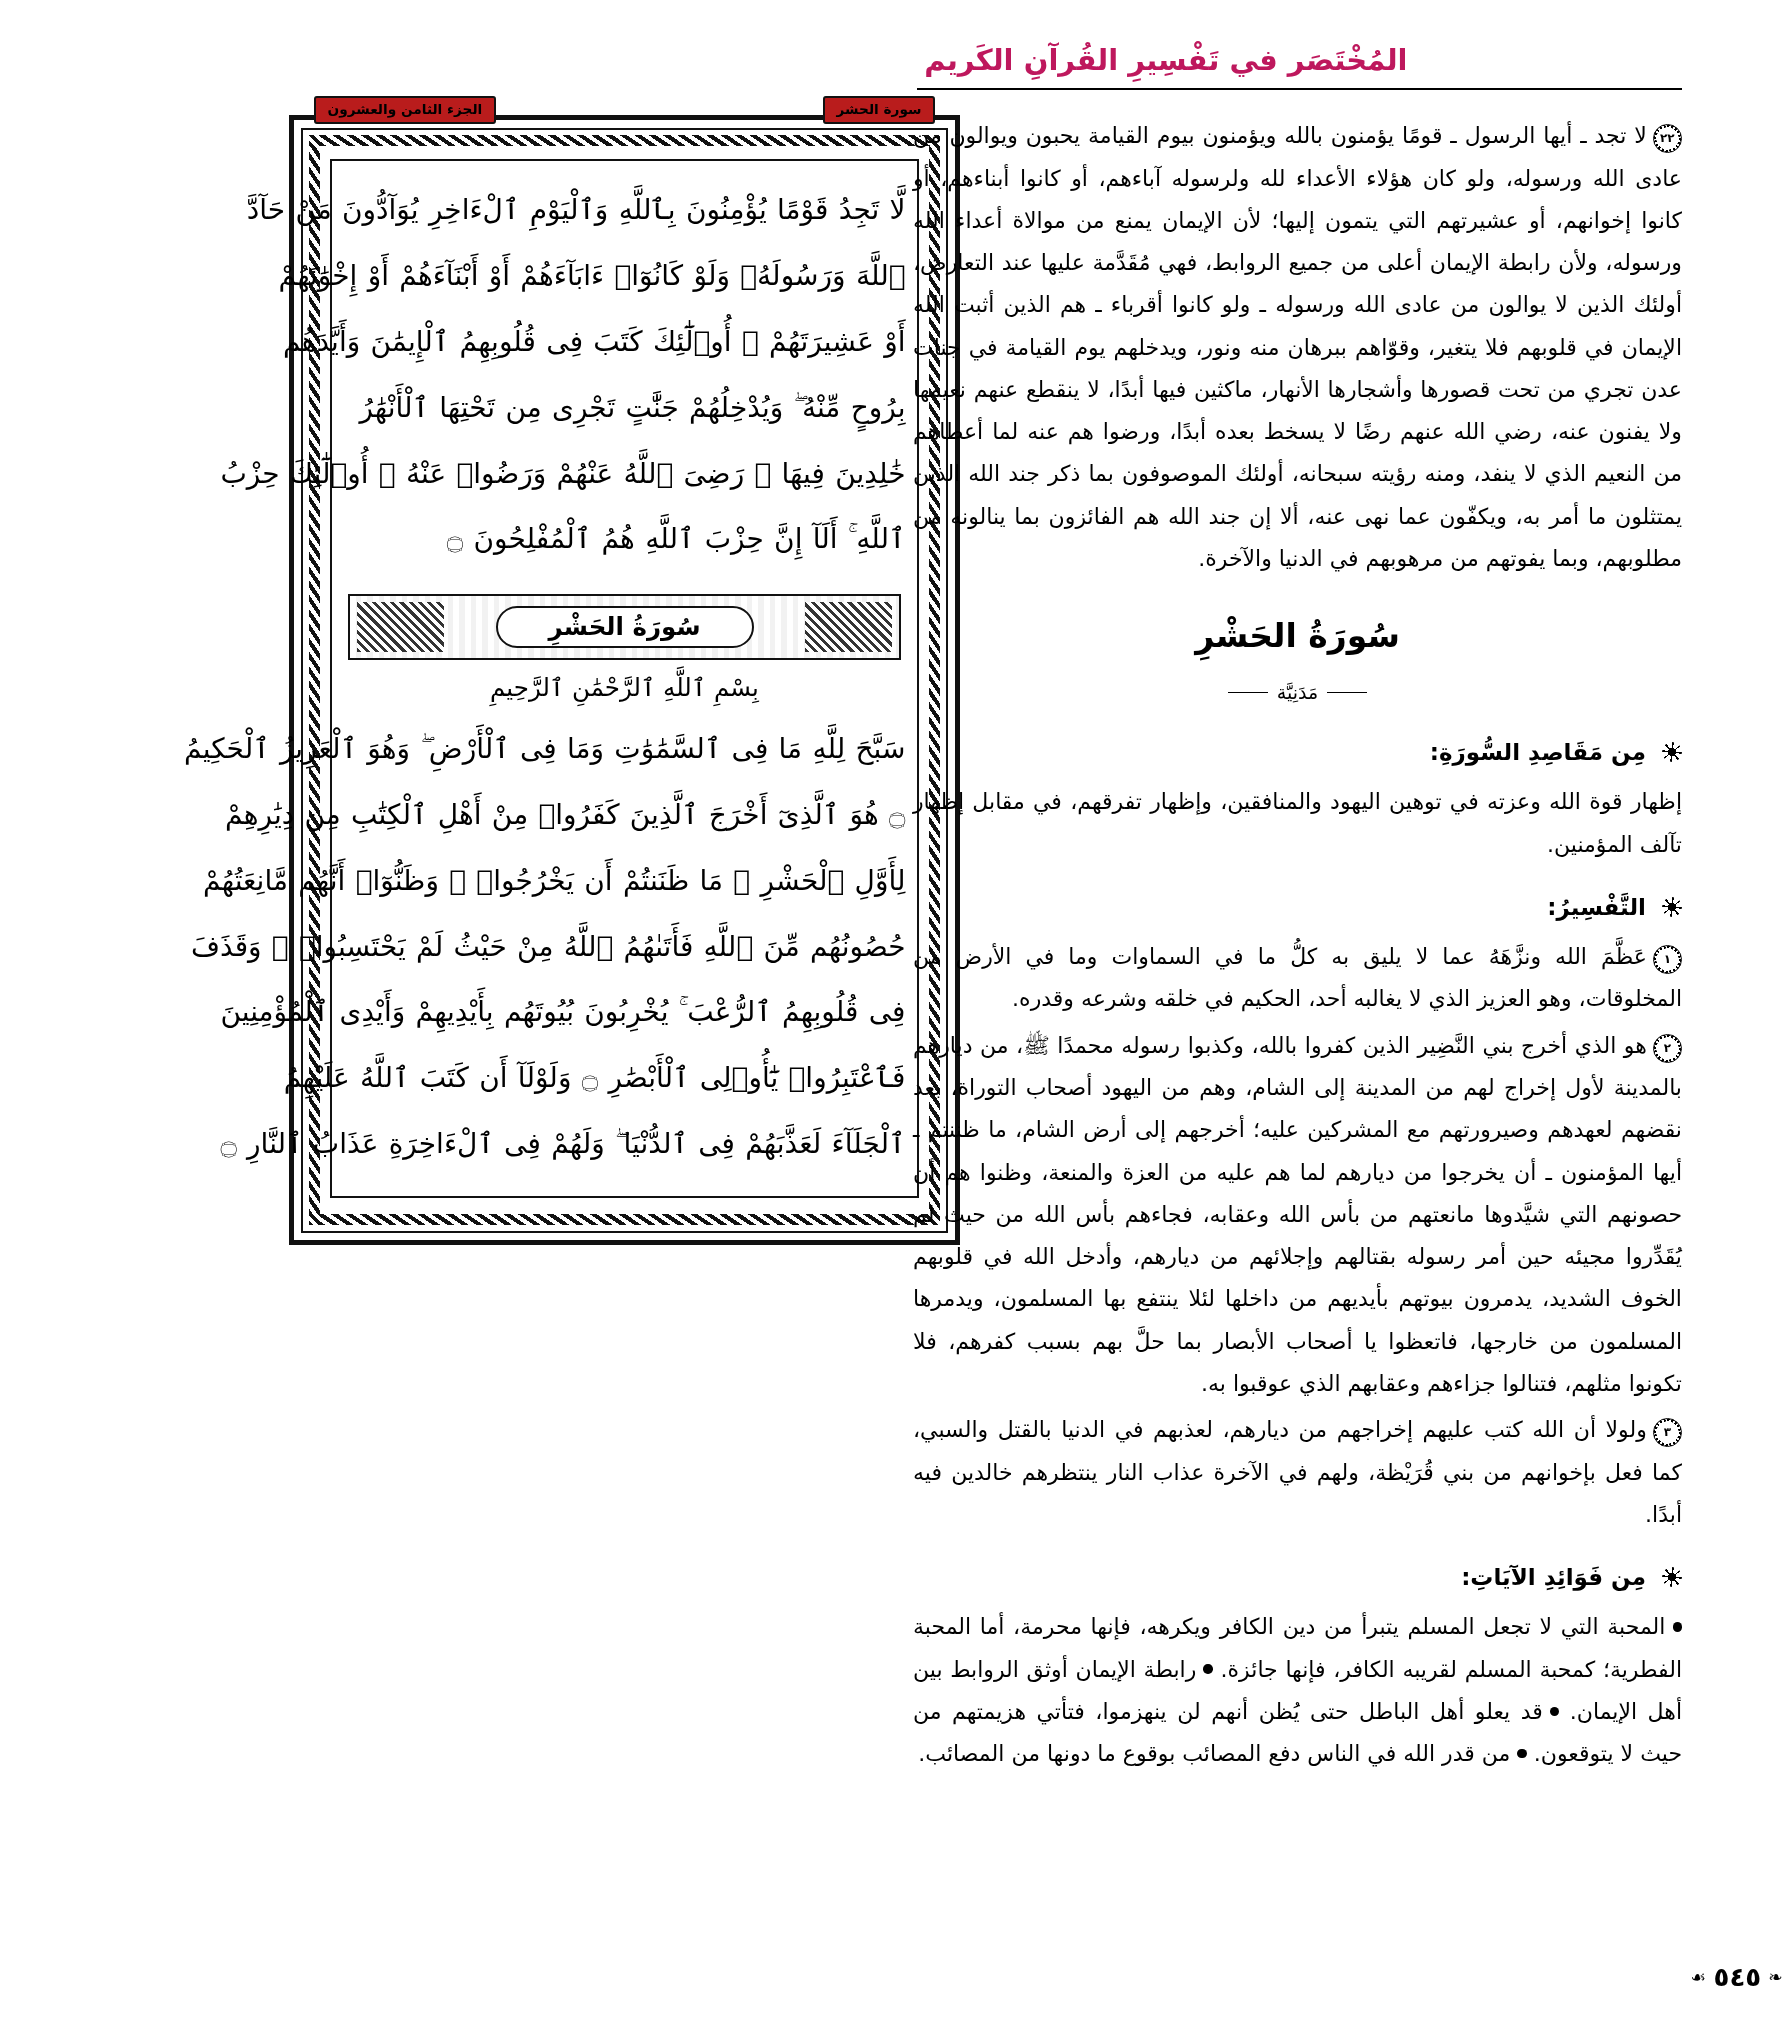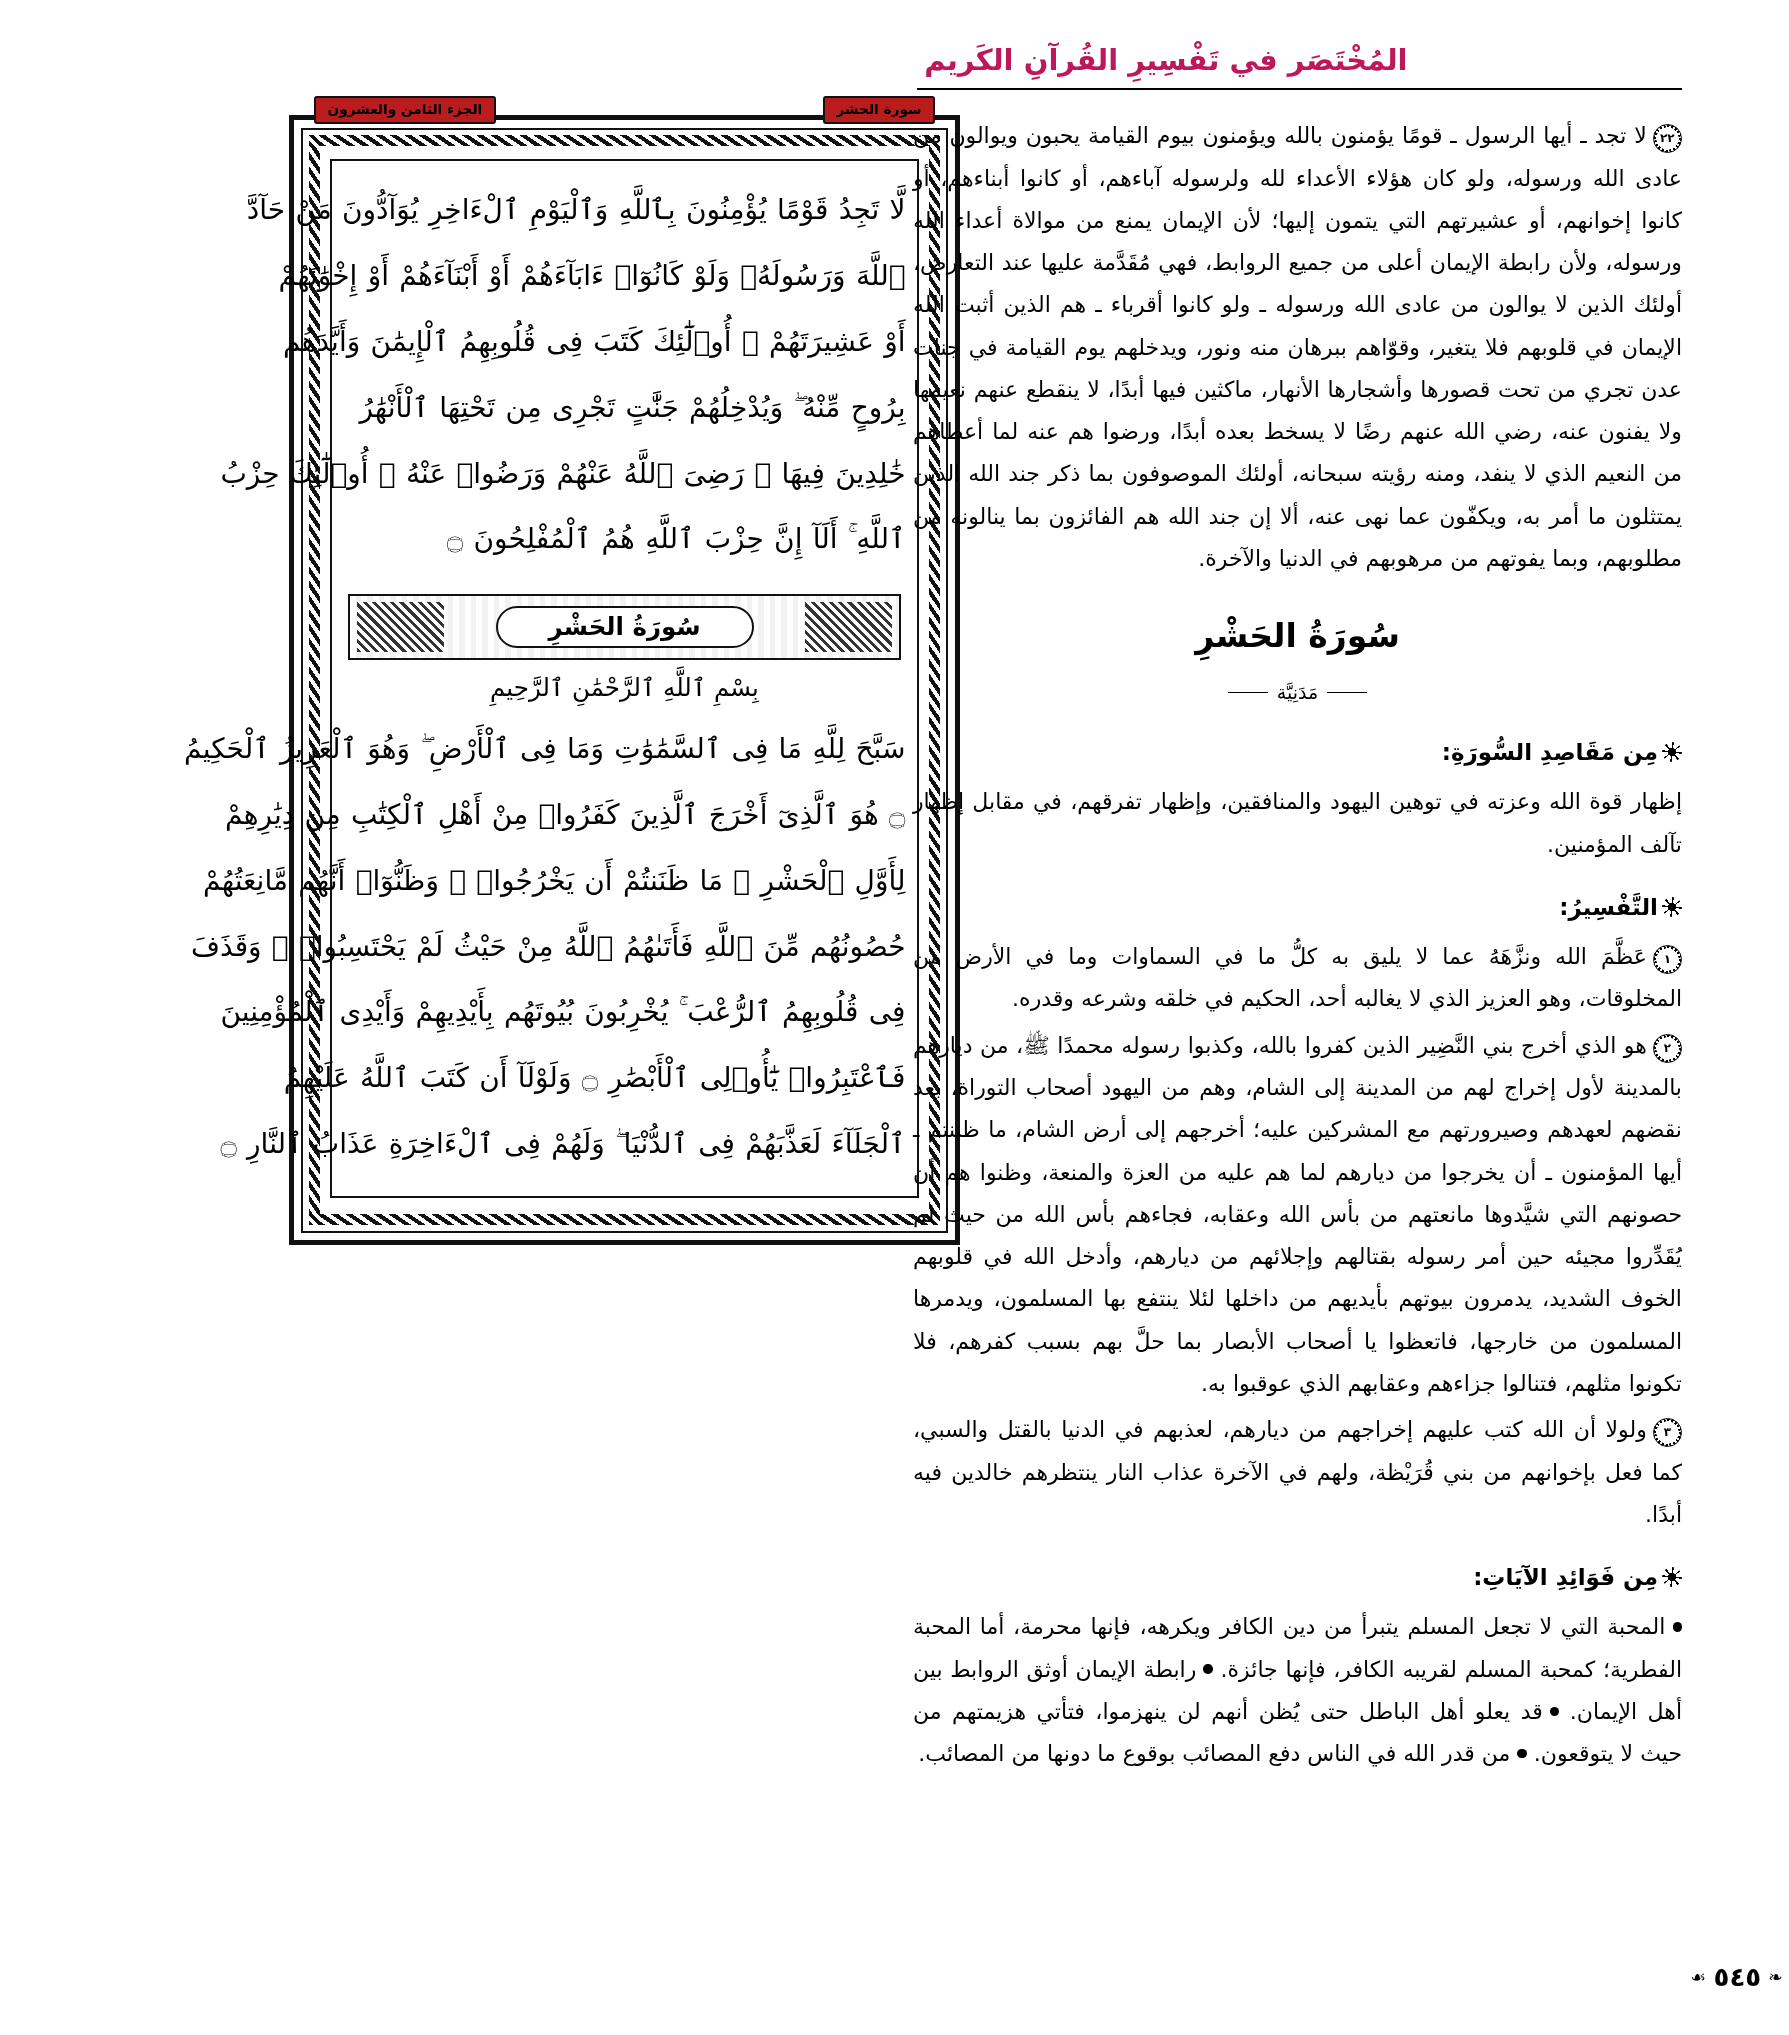--- a/index.html
+++ b/index.html
@@ -223,21 +223,21 @@
     vertical-align: 5.8px;
     margin: 0 8.7px;
   }
 
   .section-head {
     font-size: 23px;
     font-weight: bold;
     margin: 19px 0 7.2px 0;
     display: flex;
     align-items: center;
-    gap: 4px;
+    gap: 16px;
     direction: rtl;
   }
   .flower {
     display: inline-block;
     width: 20px;
     height: 20px;
     background:
       radial-gradient(circle at 50% 50%, #000 28%, transparent 29%),
       conic-gradient(from 0deg, #000 0 12deg, #fff 12deg 45deg, #000 45deg 57deg, #fff 57deg 90deg, #000 90deg 102deg, #fff 102deg 135deg, #000 135deg 147deg, #fff 147deg 180deg, #000 180deg 192deg, #fff 192deg 225deg, #000 225deg 237deg, #fff 237deg 270deg, #000 270deg 282deg, #fff 282deg 315deg, #000 315deg 327deg, #fff 327deg 360deg);
     border-radius: 50%;

